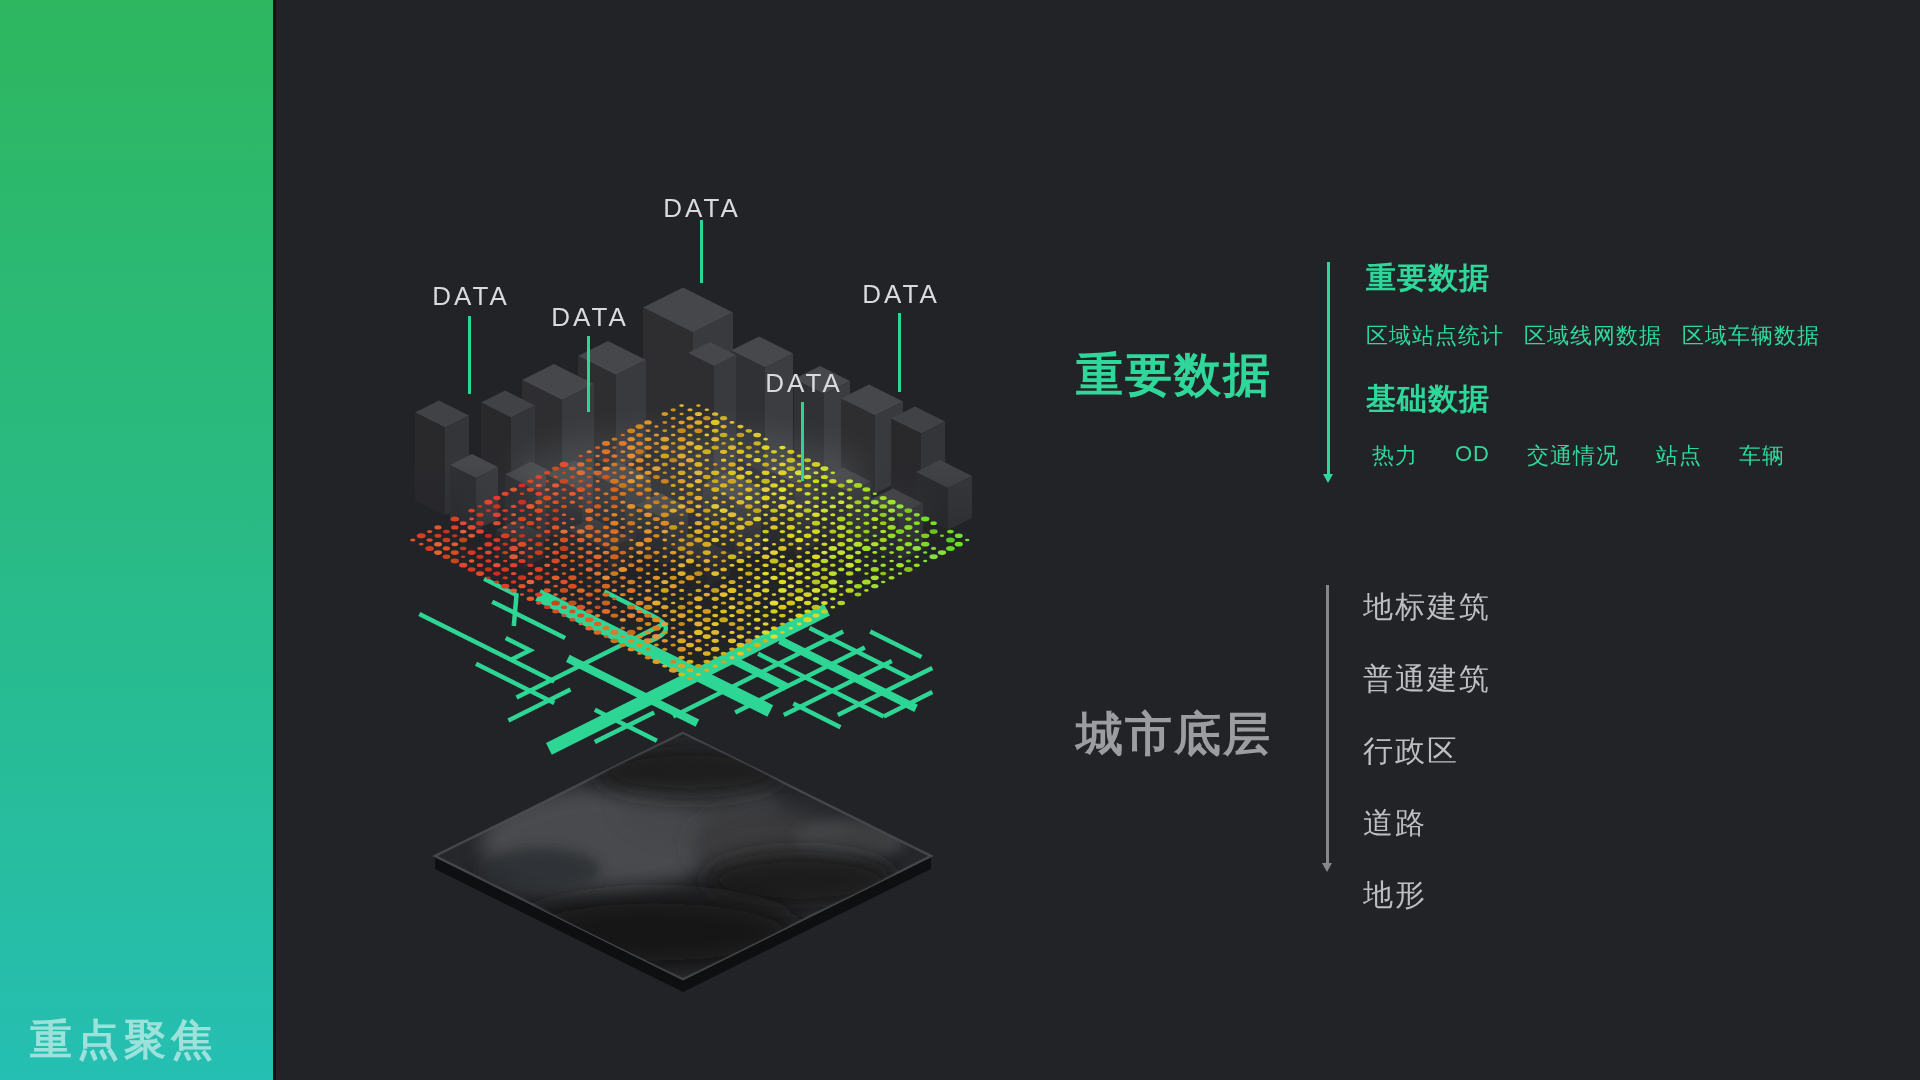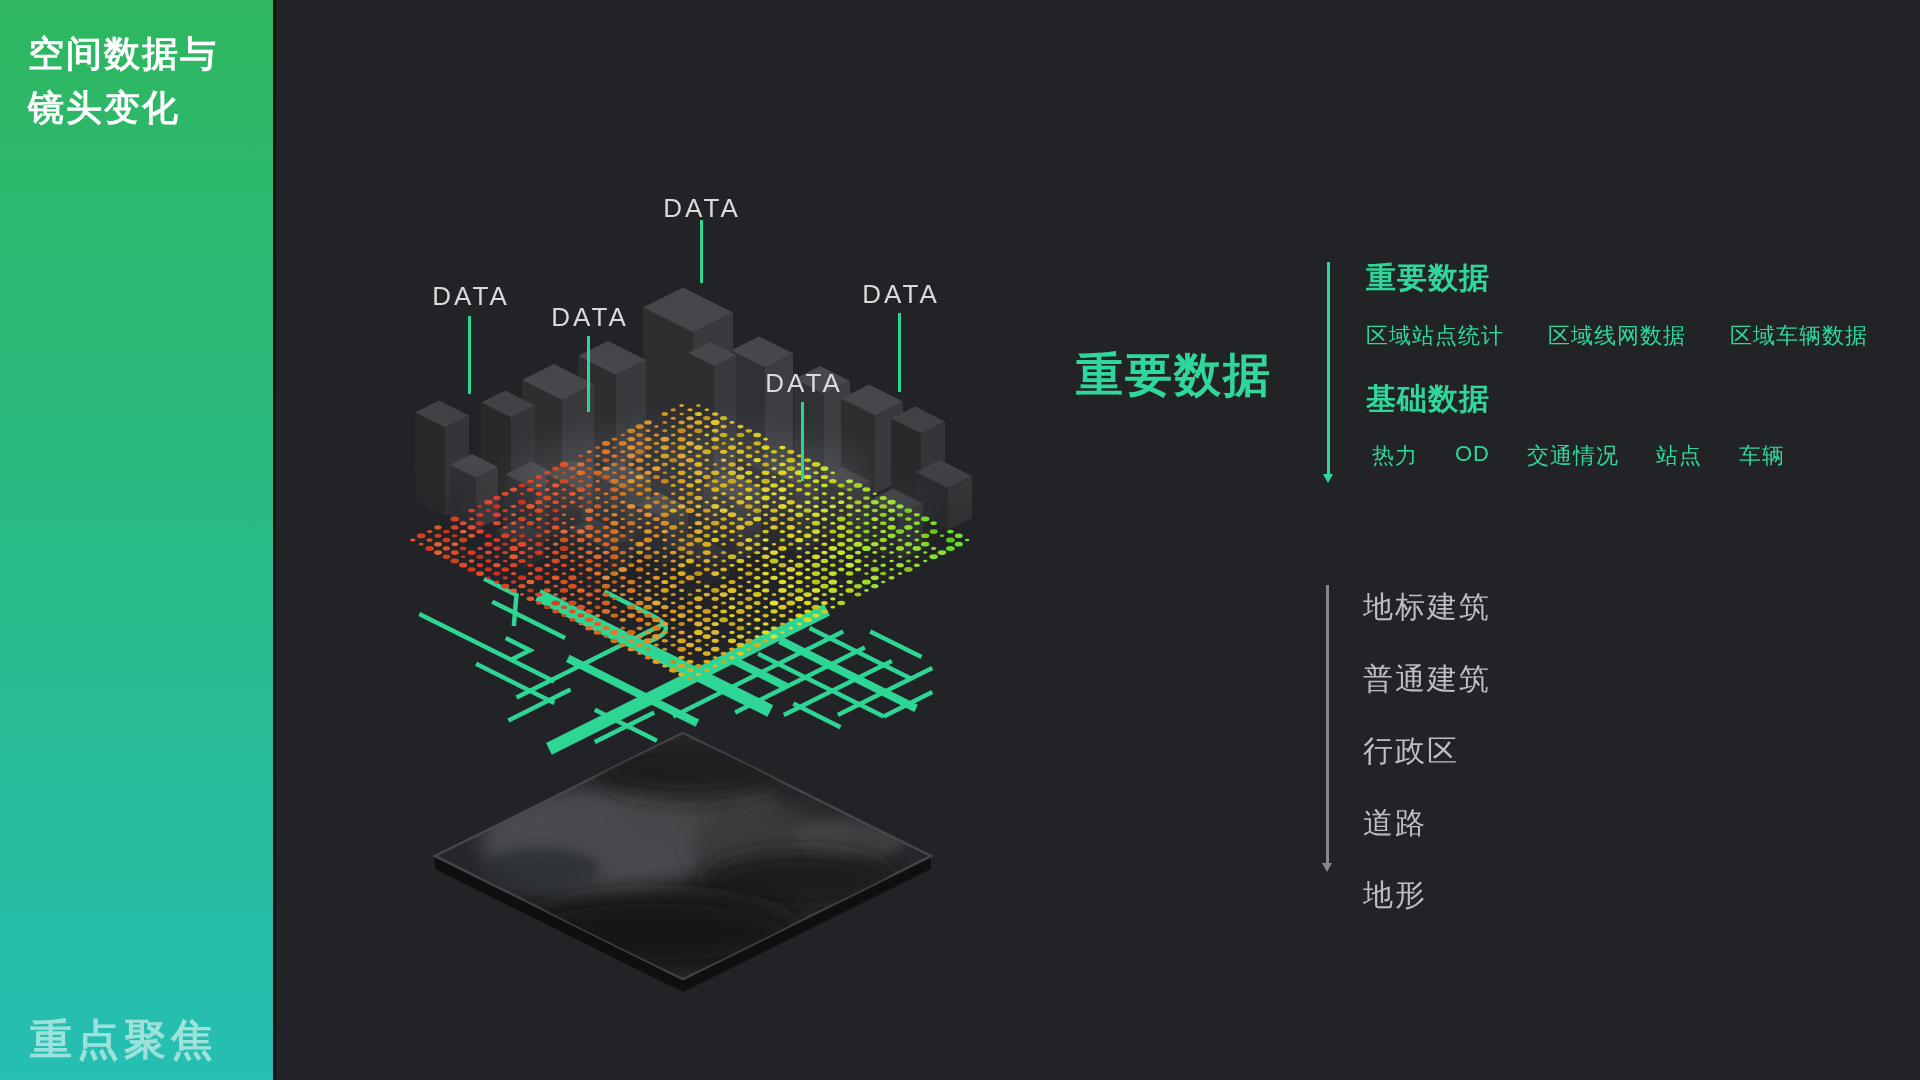--- a/index.html
+++ b/index.html
@@ -29,33 +29,31 @@
   .arrow.green{left:1327px;top:262px;height:212px;background:#2fd79a;}
   .arrow.gray{left:1326px;top:585px;height:278px;background:#85878b;}
   .arrow::after{content:"";position:absolute;left:-4px;top:100%;width:0;height:0;
                 border-left:5px solid transparent;border-right:5px solid transparent;}
   .arrow.green::after{border-top:9px solid #2fd79a;}
   .arrow.gray::after{border-top:9px solid #85878b;}
   .g-title{position:absolute;left:1366px;color:#2fd79a;font-size:30px;font-weight:700;
            letter-spacing:1px;white-space:nowrap;}
   .g-row{position:absolute;left:1366px;display:flex;color:#2fd79a;font-size:22px;
          letter-spacing:1px;white-space:nowrap;}
-  .g-row.r1{top:321px;gap:44px;}
+  .g-row.r1{top:321px;gap:20px;}
   .g-row.r2{top:441px;gap:37px;left:1372px;}
   .base-list{position:absolute;left:1363px;top:592px;display:flex;flex-direction:column;
              gap:42px;color:#bdbec1;font-size:30px;letter-spacing:2px;line-height:30px;}
 </style>
 </head>
 <body>
 
 <div id="app">
 
   <div class="sidebar">
-    <div class="sb-title"><span>空间数据与</span><br>
-      <span>镜头变化</span></div>
     <div class="sb-cap">重点聚焦</div>
   </div>
   <div class="seam"></div>
 
   <svg id="scene" width="1920" height="1080" viewBox="0 0 1920 1080">
       <defs>
         <linearGradient id="bfade" x1="0" y1="320" x2="0" y2="600" gradientUnits="userSpaceOnUse">
           <stop offset="0" stop-color="#fff"></stop>
           <stop offset="0.5" stop-color="#fff"></stop>
           <stop offset="0.78" stop-color="#8a8a8a"></stop>
@@ -1293,20 +1291,21 @@
   </div>
   <div class="g-title" style="top:379px">基础数据</div>
   <div class="g-row r2">
     <span>热力</span>
     <span>OD</span>
     <span>交通情况</span>
     <span>站点</span>
     <span>车辆</span>
   </div>
 
+  <div class="h-gray">城市底层</div>
   <div class="arrow gray"></div>
   <div class="base-list">
     <span>地标建筑</span>
     <span>普通建筑</span>
     <span>行政区</span>
     <span>道路</span>
     <span>地形</span>
   </div>
 </div>
 

